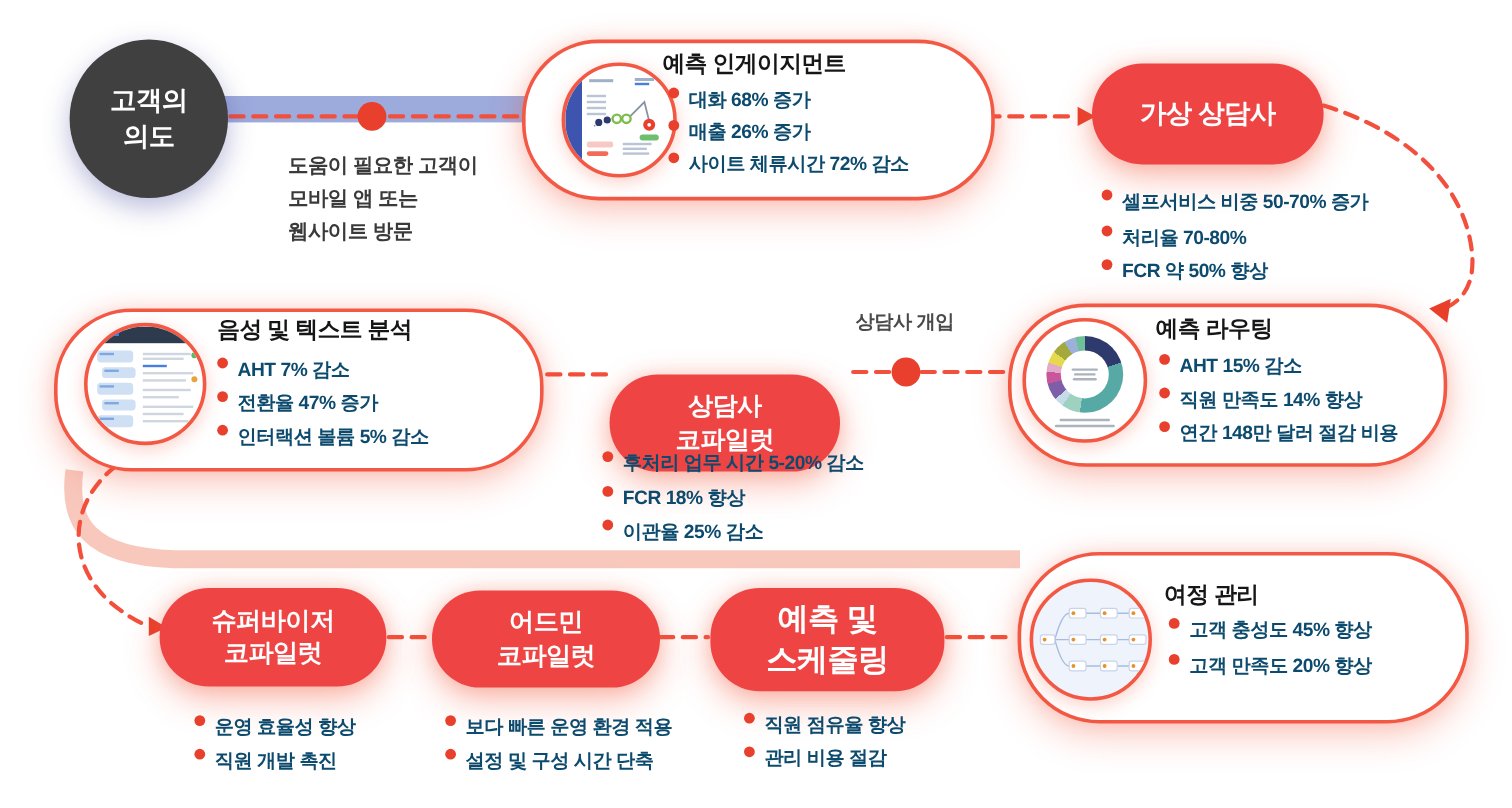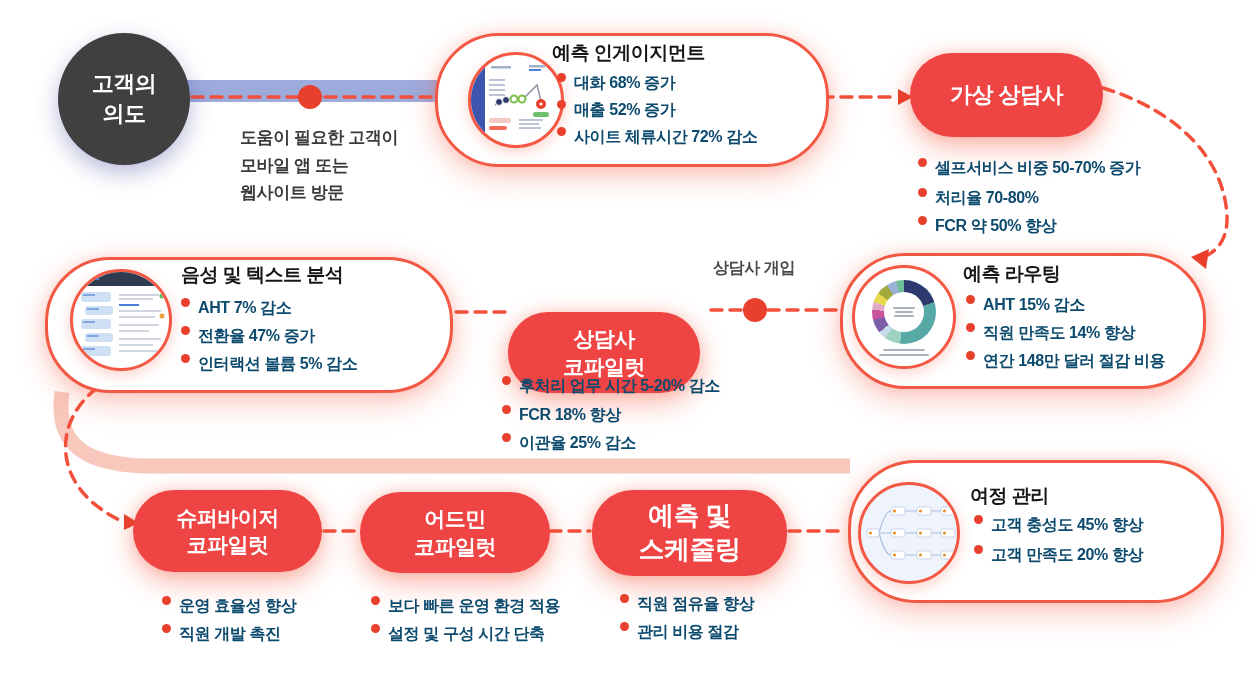--- a/index.html
+++ b/index.html
@@ -118,21 +118,21 @@
       <rect x="48" y="72" width="22" height="2" fill="#B9C4D4"></rect>
     </svg>
   </div>
   <div class="title" style="left:552px;top:40px;">예측 인게이지먼트</div>
   <div class="bullet" style="left:557px;top:73px;">
     <span class="dot"></span>
     <span>대화 68% 증가</span>
   </div>
   <div class="bullet" style="left:557px;top:100px;">
     <span class="dot"></span>
-    <span>매출 52% 증가</span>
+    <span>매출 26% 증가</span>
   </div>
   <div class="bullet" style="left:557px;top:127px;">
     <span class="dot"></span>
     <span>사이트 체류시간 72% 감소</span>
   </div>
 
   <div class="node pill-solid" style="left:910px;top:53px;width:193px;height:84px;border-radius:42px;font-size:22px;">
     <span>가상 상담사</span>
   </div>
   <div class="bullet" style="left:918px;top:158px;">

